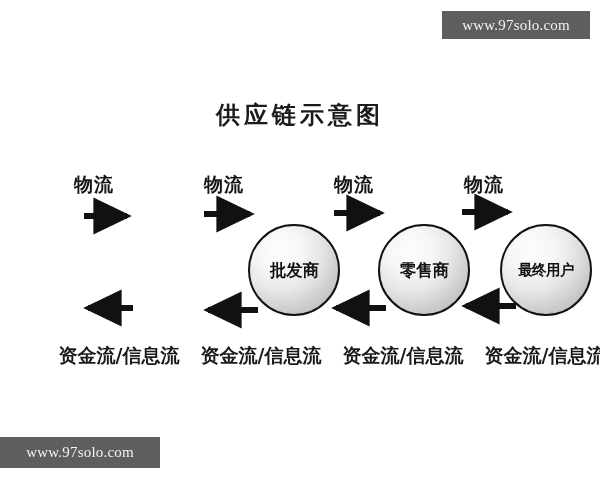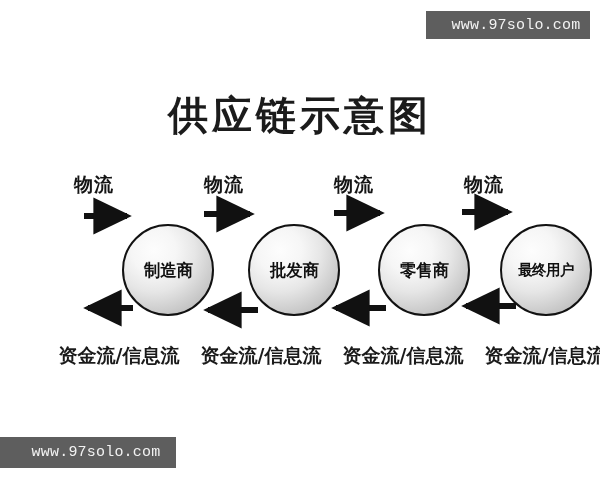--- a/index.html
+++ b/index.html
@@ -16,28 +16,27 @@
     height: 480px;
     background: #ffffff;
     overflow: hidden;
   }
 
   
   .watermark {
     position: absolute;
     background: #5e5e5e;
     color: #f2f2f2;
-    font-family: Liberation Mono, monospace;
+    font-family: Liberation Serif, serif;
     font-size: 15px;
     letter-spacing: 0.2px;
     display: flex;
     align-items: center;
     justify-content: center;
     white-space: nowrap;
-    padding-left: 16px;
   }
   #wm-top {
     right: 10px;
     top: 11px;
     width: 148px;
     height: 28px;
   }
   #wm-bottom {
     left: 0px;
     top: 437px;
@@ -46,21 +45,21 @@
   }
 
   
   #title {
     position: absolute;
     left: 0;
     top: 95px;
     width: 600px;
     text-align: center;
     font-family: "DejaVu Sans", "Liberation Sans", sans-serif;
-    font-size: 40px;
+    font-size: 24px;
     font-weight: 700;
     color: #1b1b1b;
     letter-spacing: 4px;
     line-height: 40px;
     white-space: nowrap;
   }
 
   
   #diagram {
     position: absolute;
@@ -153,23 +152,20 @@
   <div id="title">供应链示意图</div>
 
   <div id="diagram">
 
     <div class="flow-label-top" style="left:82px;">物流</div>
     <div class="flow-label-top" style="left:212px;">物流</div>
     <div class="flow-label-top" style="left:342px;">物流</div>
     <div class="flow-label-top" style="left:472px;">物流</div>
 
 
-    <div class="node" style="left:122px; top:224px;">
-      <span class="node-label">制造商</span>
-    </div>
 
     <div class="node" style="left:248px; top:224px;align-items:center;">
       <span class="node-label">批发商</span>
     </div>
 
     <div class="node" style="left:500px; top:224px;">
       <span class="node-label small">最终用户</span>
     </div>
 
     <div class="node" style="left:378px; top:224px;">

